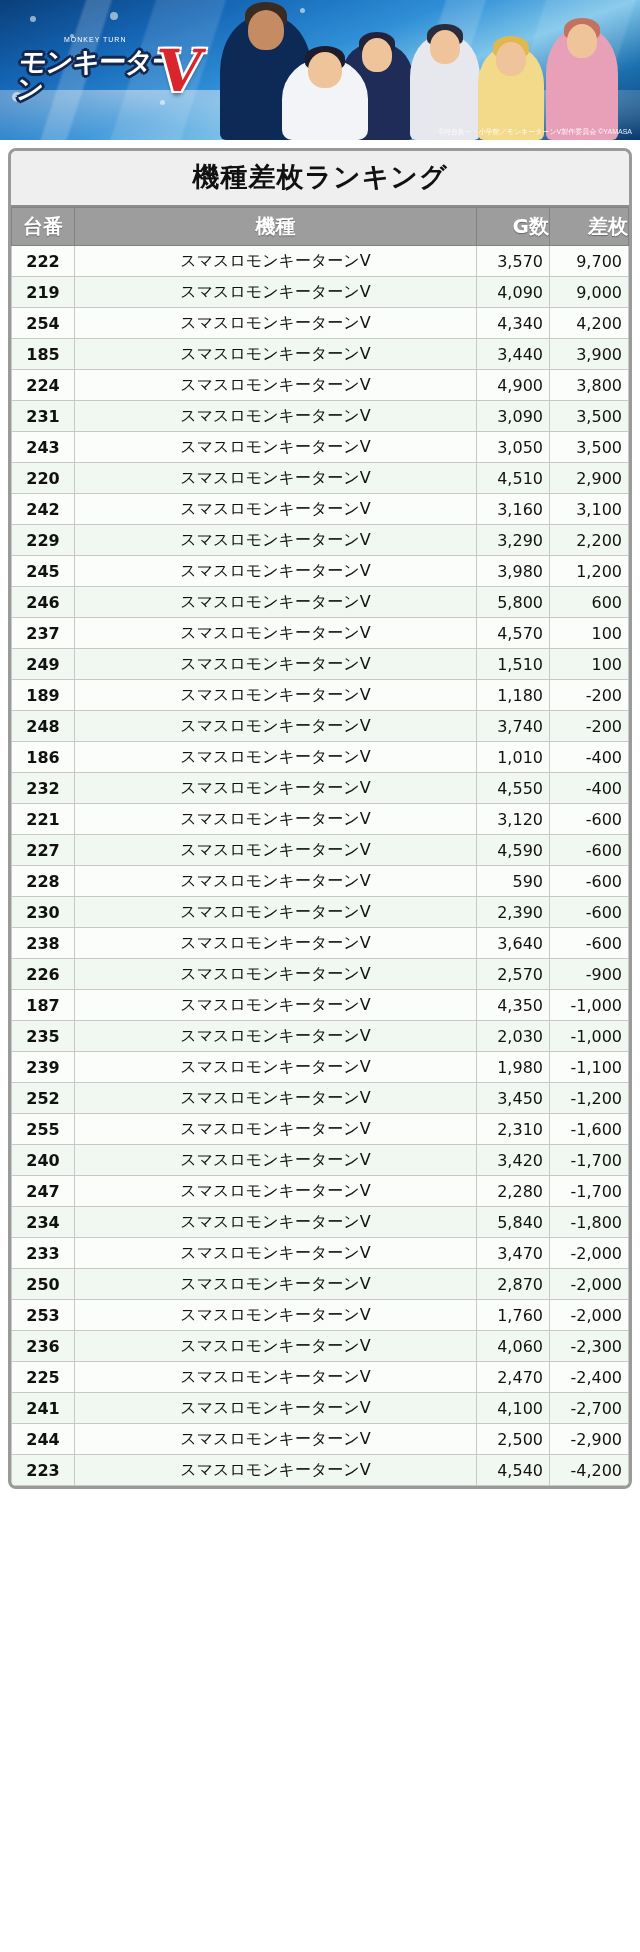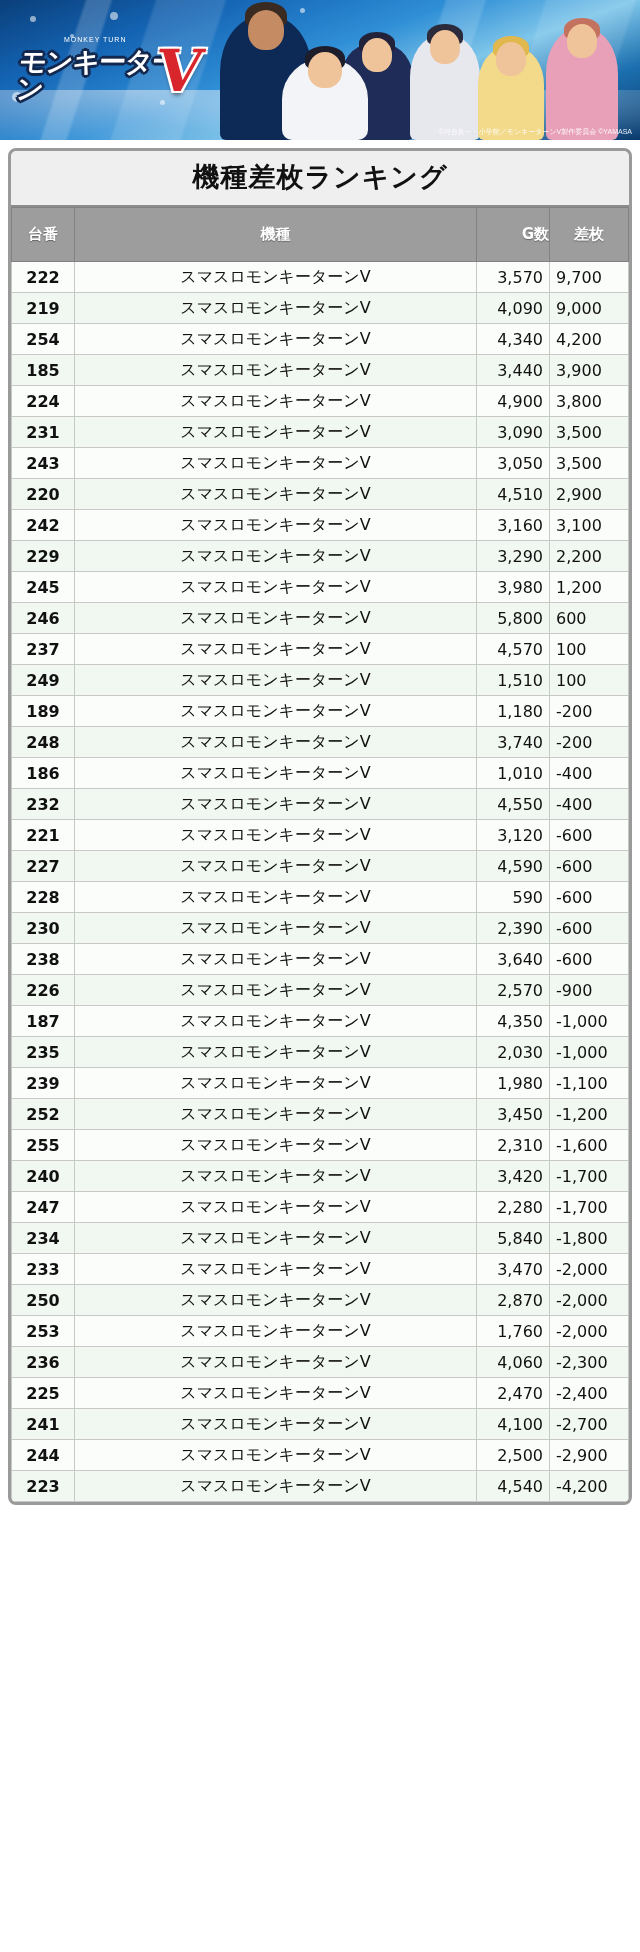--- a/index.html
+++ b/index.html
@@ -149,41 +149,41 @@
   }
 
   table.rank {
     width: 100%;
     border-collapse: collapse;
     table-layout: fixed;
   }
   table.rank th {
     background: #9d9d9d;
     color: #ffffff;
-    font-size: 15px;
+    font-size: 20px;
     font-weight: bold;
     font-family: "DejaVu Sans", sans-serif;
-    padding: 17px 0;
+    padding: 5px 0;
     border: 1px solid #828282;
     text-shadow: 0 1px 1px rgba(0,0,0,.35);
   }
   table.rank td {
     border: 1px solid #c8c8c8;
     font-size: 16px;
     font-family: "DejaVu Sans", sans-serif;
     color: #111111;
     padding: 4px 6px;
     height: 22px;
     background: #fbfdfb;
   }
   table.rank tr:nth-child(even) td { background: #f1f7f1; }
   .c-dai   { width: 62px; text-align: center; font-weight: bold; }
   .c-kishu { text-align: center; margin-top: 25px; }
   .c-g     { width: 72px; text-align: right; padding-right: 10px; margin-top: 20px; }
-  .c-sa    { width: 78px; padding-right: 10px; }
+  .c-sa    { width: 78px; text-align: right; padding-right: 10px; }
 </style>
 </head>
 <body>
 
 <div class="page">
 
   <div class="banner">
     <div class="ray r1"></div>
     <div class="ray r2"></div>
     <div class="ray r3"></div>

